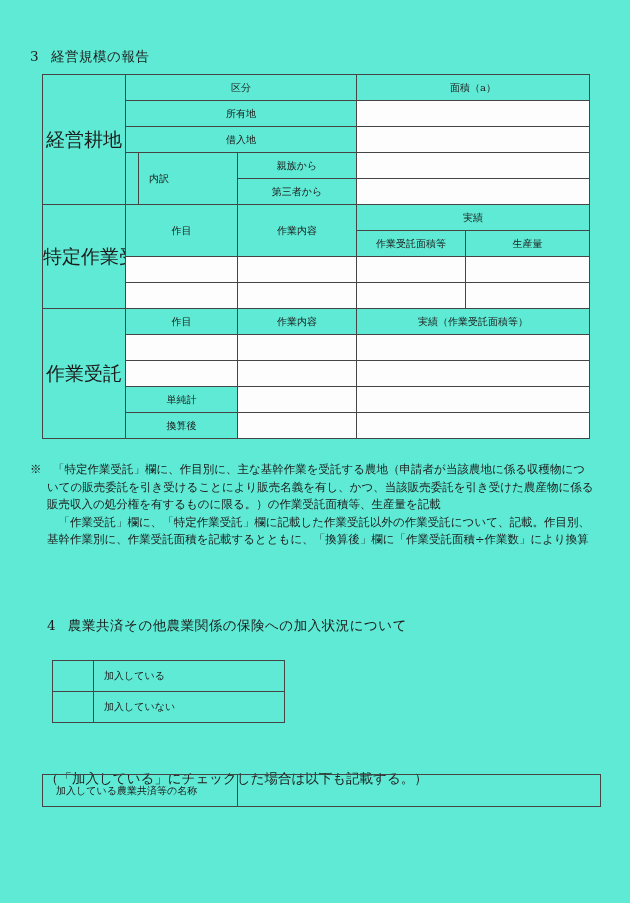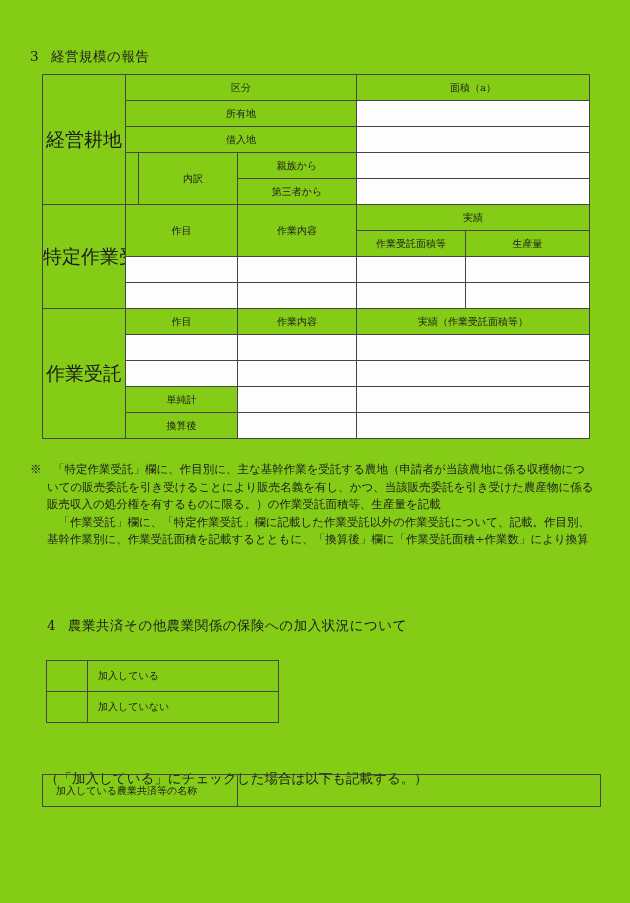--- a/index.html
+++ b/index.html
@@ -1,20 +1,20 @@
 <!DOCTYPE html>
 <html><head>
 <meta charset="utf-8">
 <style>
   * { margin:0; padding:0; box-sizing:border-box; }
   html,body { background:#ffffff; }
   .page {
     position:relative;
     width:630px; height:903px;
-    background:#84cc16;
+    background:#5eead4;
     font-family:"DejaVu Serif","Liberation Serif",serif;
     color:#1c1c1c;
     overflow:hidden;
   }
   .abs { position:absolute; }
 
   .sec-heading { font-size:13.5px; letter-spacing:0.5px; white-space:nowrap; }
   .sec-heading .num { display:inline-block; margin-right:12px; }
 
   table { border-collapse:collapse; table-layout:fixed; }
@@ -25,21 +25,21 @@
     text-align:center;
     vertical-align:middle;
     white-space:nowrap;
     overflow:hidden;
   }
 
   
   .t1 { width:547px; }
   .t1 tr { height:26px; }
   .t1 td.grp { font-size:19px; letter-spacing:0; }
-  .t1 td.uchiwake { text-align:center; padding-left:10px; }
+  .t1 td.uchiwake { text-align:left; padding-left:10px; }
   .t1 td.fill { background:#fdfdfd; }
 
   
   .t2 { width:232px; }
   .t2 tr { height:31px; }
   .t2 td.opt { text-align:left; padding-left:10px; }
 
   
   .t3 { width:558px; }
   .t3 tr { height:32px; }
@@ -150,21 +150,21 @@
     <div class="nline">販売収入の処分権を有するものに限る。）の作業受託面積等、生産量を記載</div>
     <div class="nline">　「作業受託」欄に、「特定作業受託」欄に記載した作業受託以外の作業受託について、記載。作目別、</div>
     <div class="nline">基幹作業別に、作業受託面積を記載するとともに、「換算後」欄に「作業受託面積÷作業数」により換算</div>
   </div>
 
   <div class="sec-heading abs" style="left:47px; top:617px;">
     <span class="num">4</span><span>農業共済その他農業関係の保険への加入状況について</span>
   </div>
 
 
-  <table class="t2 abs" style="left:46px; top:660px;padding-left:28px;">
+  <table class="t2 abs" style="left:52px; top:660px;padding-left:28px;">
     <colgroup>
         <col style="width:41px">
         <col style="width:191px">
       </colgroup>
     <tbody>
         <tr>
       <td></td>
       <td class="opt">加入している</td>
     </tr>
     <tr>

